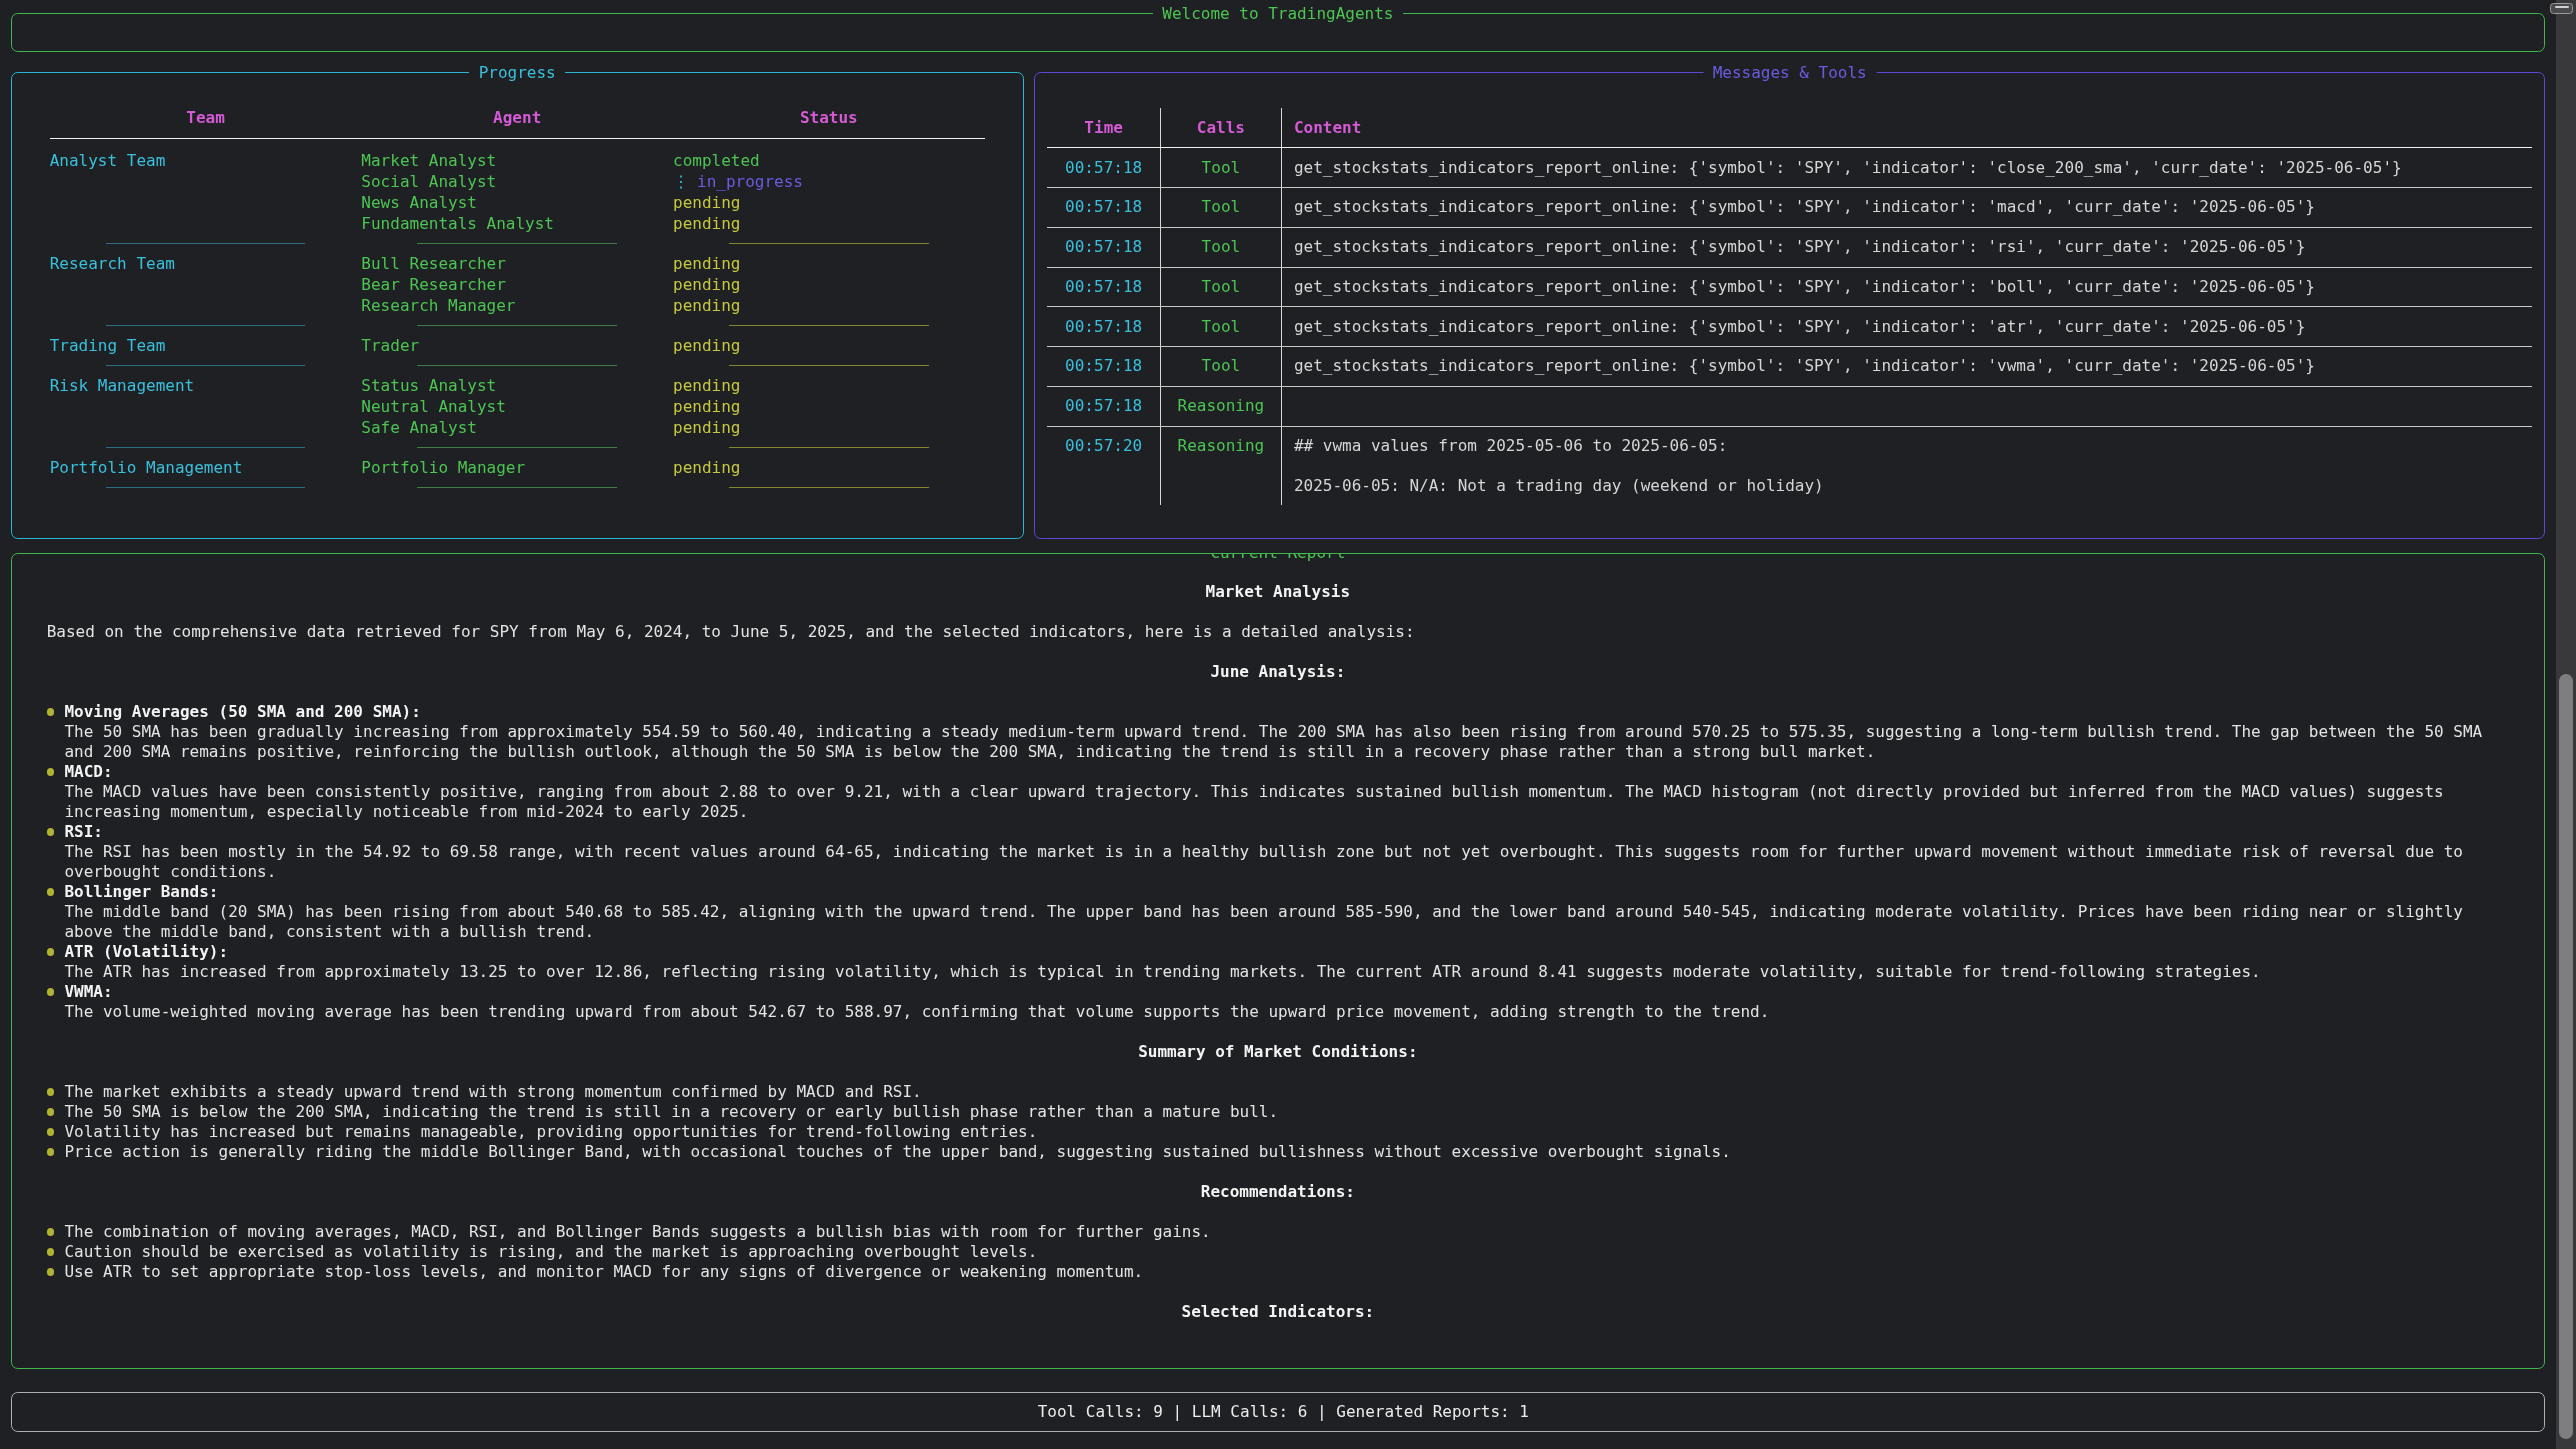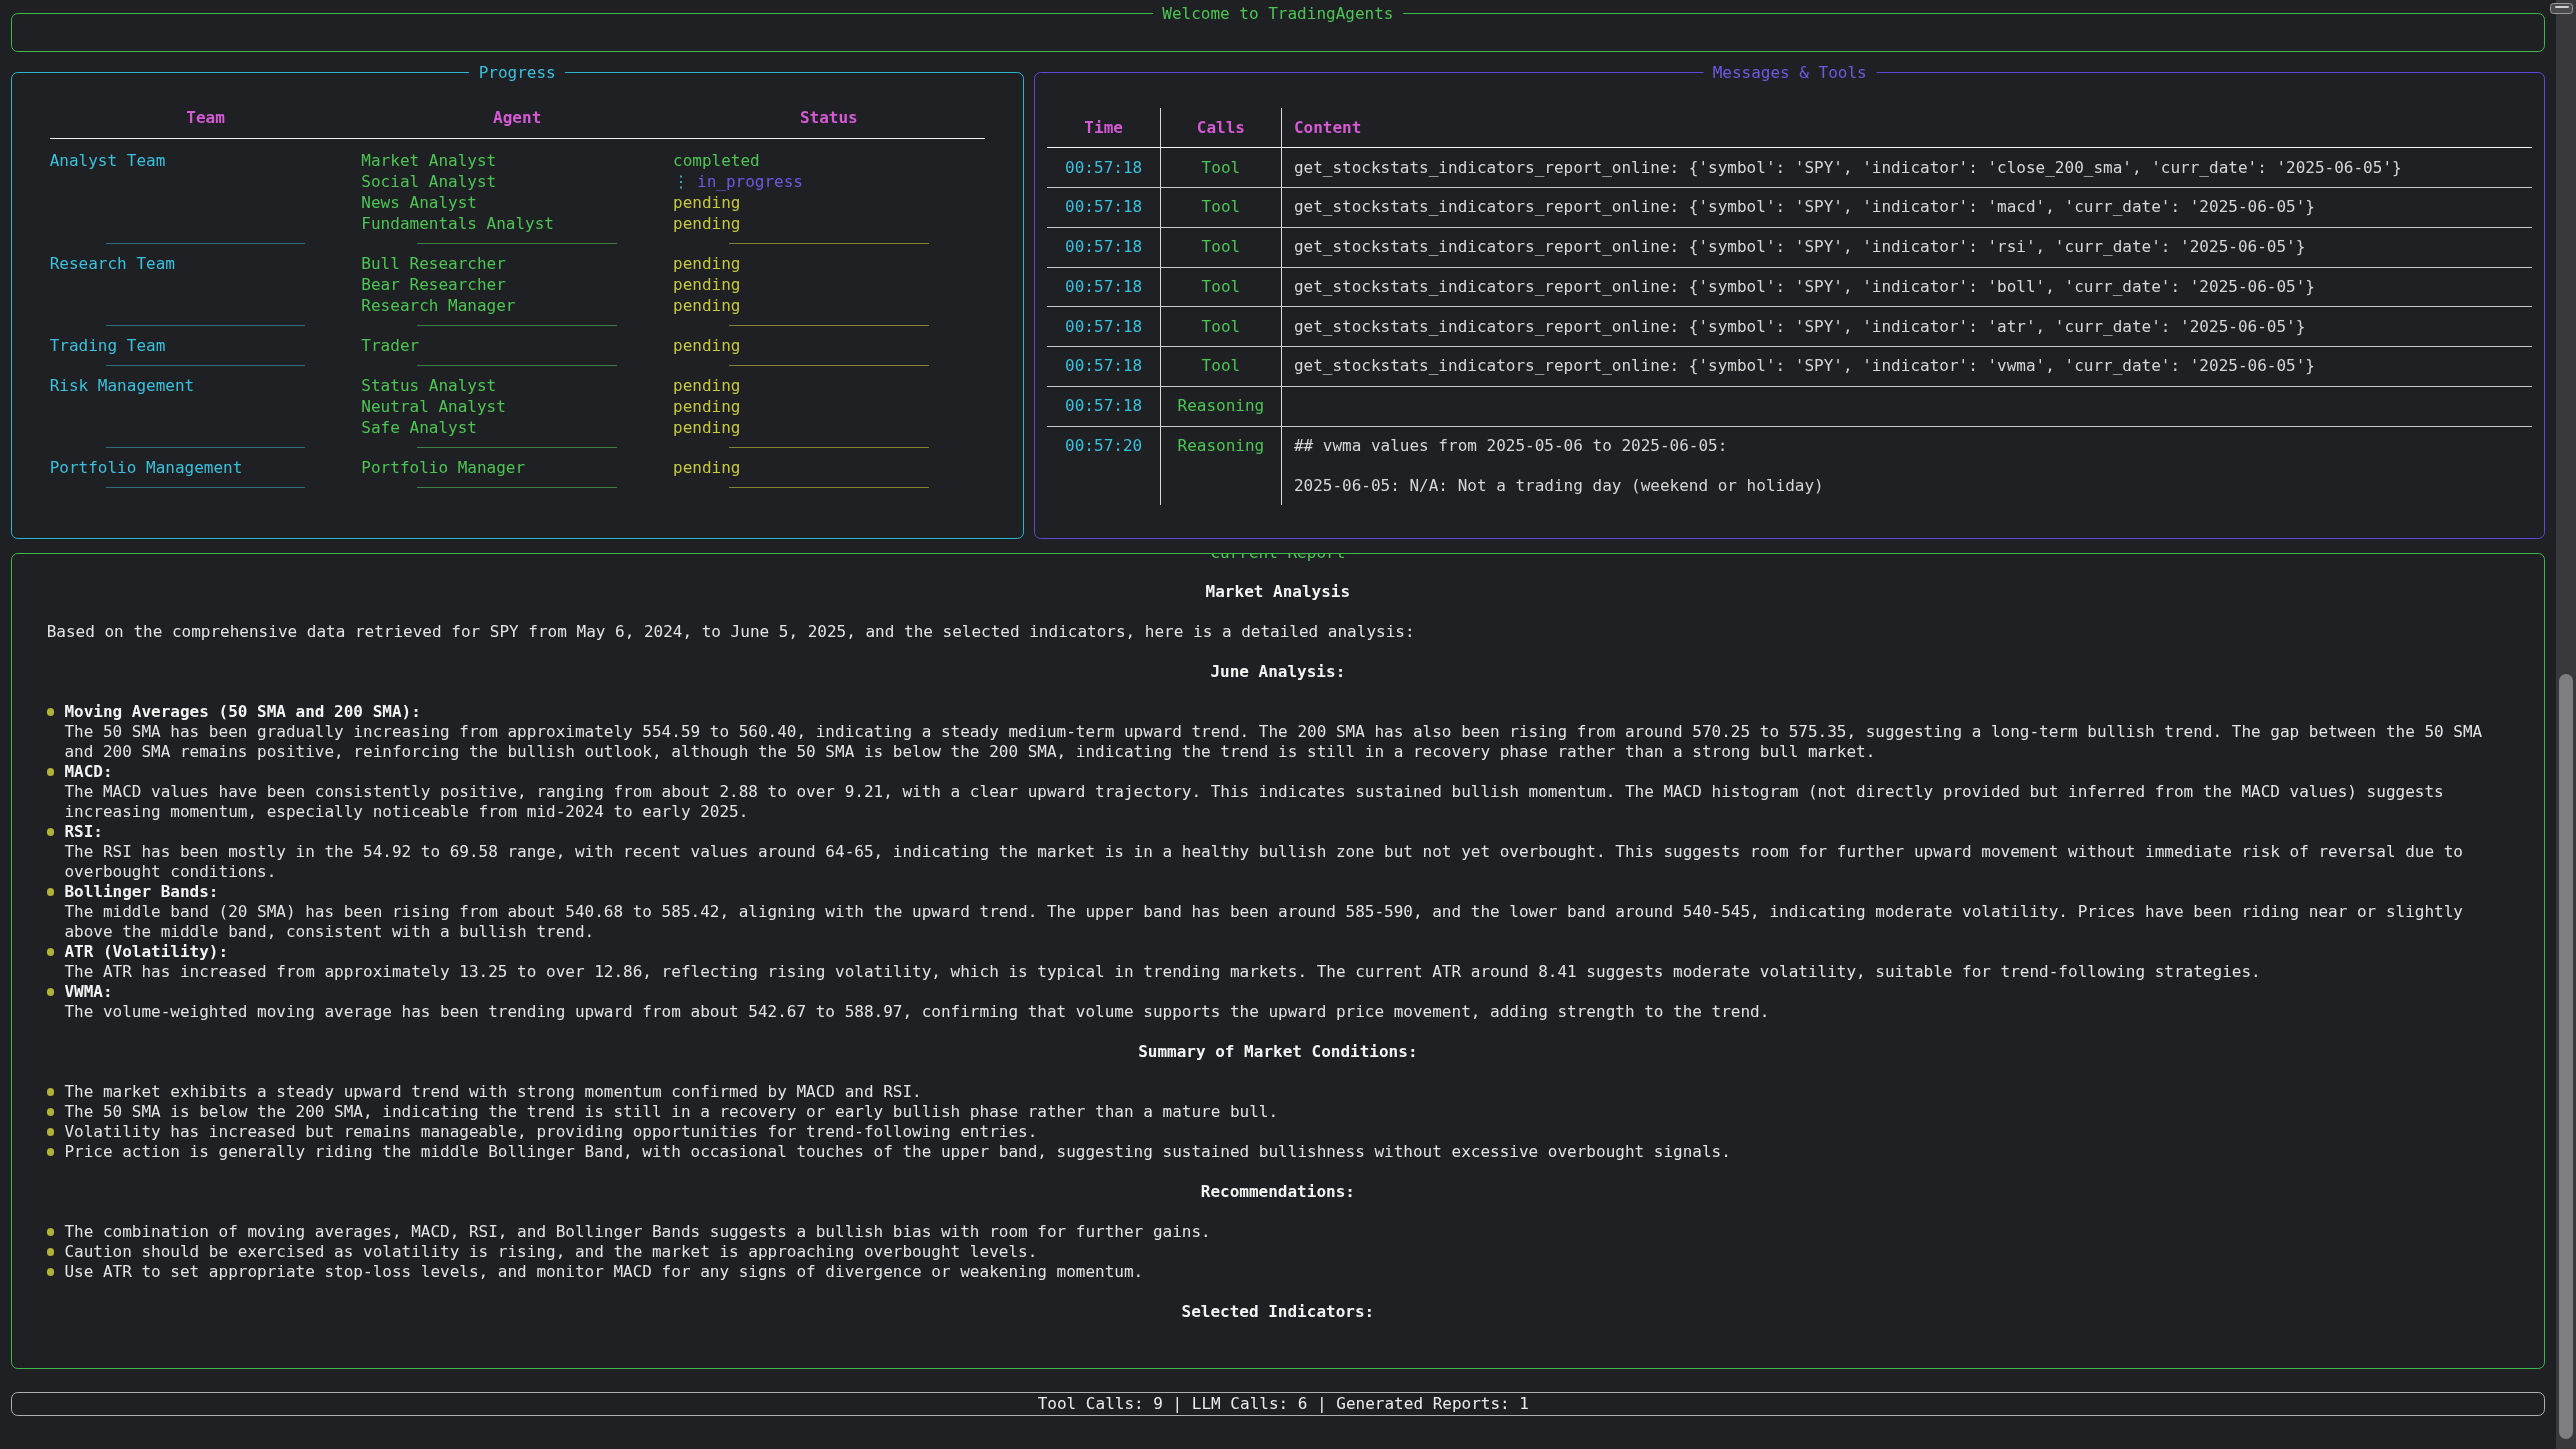--- a/index.html
+++ b/index.html
@@ -77,21 +77,21 @@
   .report .panel-title{color:var(--green-text);}
   .r-heading{text-align:center;font-weight:bold;color:#f4f4f4;line-height:20px;margin:20px 0;}
   .r-heading.first{margin-top:0;}
   .r-intro{color:#e4e4e4;line-height:20px;margin:0 0 20px;padding-left:8px;}
   .r-list{list-style:none;margin:0;padding:0 0 0 6.7px;}
   .r-list li{position:relative;padding-left:19px;color:#e4e4e4;line-height:20px;}
   .r-list li::before{content:"";position:absolute;left:1.3px;top:6.7px;width:7.4px;height:7.4px;border-radius:50%;background:var(--olive);}
   .r-list li b{color:#f4f4f4;}
 
   
-  .footer{border:1.3px solid #b0b0b0;border-radius:6.7px;margin-top:23px;height:24px;
+  .footer{border:1.3px solid #b0b0b0;border-radius:6.7px;margin-top:23px;height:40px;
           display:flex;align-items:center;justify-content:center;color:#ececec;}
 
   
   .sb-track{position:fixed;top:0;right:0;width:20px;height:1449px;background:#39393c;}
   .sb-thumb{position:absolute;left:2.7px;top:674px;width:14.8px;height:765px;background:#7e7e80;border-radius:7.4px;}
   .sb-top-widget{position:fixed;top:2.7px;right:2.7px;width:23px;height:11.4px;border:1.3px solid #9a9a9a;border-radius:3.4px;background:#4a4a4c;}
   .sb-top-widget::after{content:"";display:block;margin:2px 3.4px;height:2.7px;background:#cfcfcf;border-radius:1.3px;}
 </style>
 </head>
 <body>

